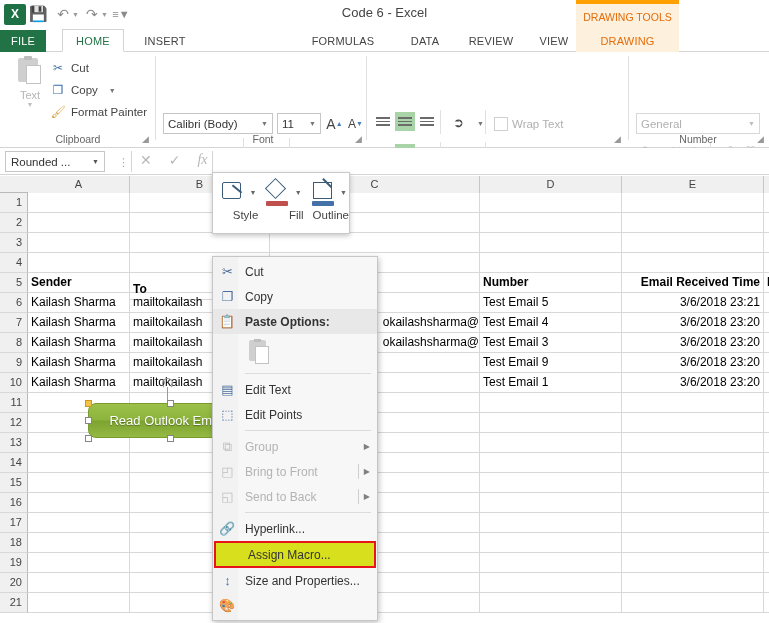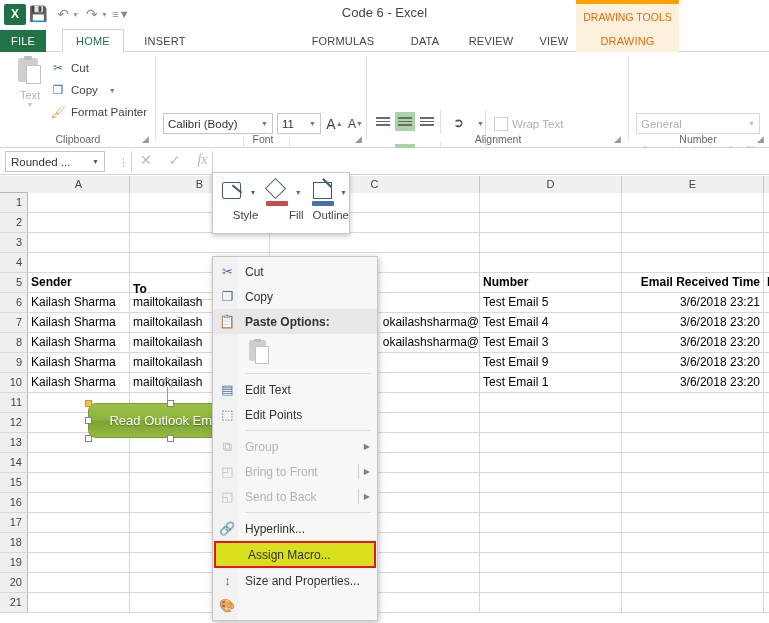--- a/index.html
+++ b/index.html
@@ -368,21 +368,20 @@
     </div>
   <div class="grp-sep" style="left:440px;top:90px;height:24px"></div>
   <div class="fbtn" style="left:448px;top:92px;font-size:13px;color:#bdbdbd">⇤</div>
   <div class="fbtn" style="left:470px;top:92px;font-size:13px;color:#bdbdbd">⇥</div>
   <div class="grp-sep" style="left:485px;top:90px;height:24px"></div>
   <div class="alignlbl" style="left:494px;top:93px;height:21px">
     <span style="display:inline-block;width:14px;height:14px;border:1px solid #cfcfcf"></span>
     <span>Merge &amp; Center</span>
     <span style="font-size:7px;color:#c4c4c4">▼</span>
   </div>
-  <div class="grp-label" style="left:373px;width:250px">Alignment</div>
   <div class="dlg-launch" style="left:614px">◢</div>
   <div class="grp-sep" style="left:628px"></div>
 
   <div class="numbox" style="left:636px;top:61px;width:124px">
     <span>General</span>
     <span class="fbox-caret" style="color:#bdbdbd">▼</span>
   </div>
   <div class="numbtn" style="left:641px;top:92px;font-size:14px"><span>$</span></div>
   <div class="numbtn" style="left:657px;top:95px;font-size:7px">▼</div>
   <div class="numbtn" style="left:671px;top:92px;font-size:13px"><span>%</span></div>

